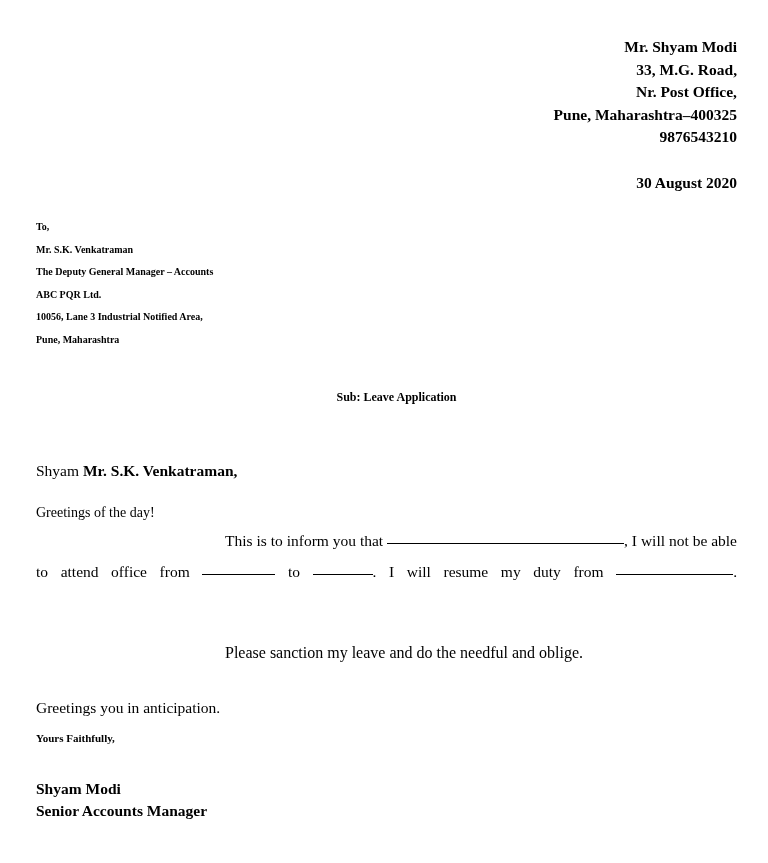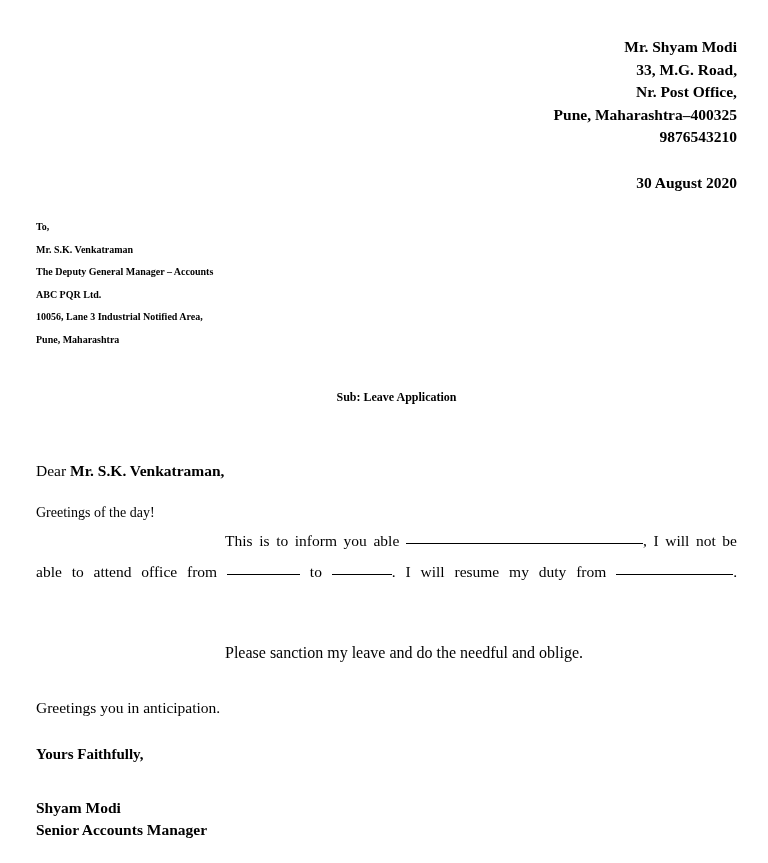--- a/index.html
+++ b/index.html
@@ -100,23 +100,23 @@
     margin-top: 26px;
     padding-left: 189px;
   }
 
   
   .thanking {
     font-size: 15.5px;
     margin-top: 37px;
   }
   .yours {
-    font-size: 15px;
+    font-size: 11px;
     font-weight: bold;
-    margin-top: 29px;
+    margin-top: 15px;
   }
   .signature-block {
     font-size: 15.5px;
     font-weight: bold;
     line-height: 22px;
     margin-top: 34px;
   }
 </style>
 </head>
 <body>
@@ -139,27 +139,27 @@
       <div>Mr. S.K. Venkatraman</div>
       <div>The Deputy General Manager – Accounts</div>
       <div>ABC PQR Ltd.</div>
       <div>10056, Lane 3 Industrial Notified Area,</div>
       <div>Pune, Maharashtra</div>
     </div>
 
     <div class="subject-line">Sub: Leave Application</div>
 
     <div class="salutation">
-      <span>Dear </span><span class="name">Mr. S.K. Venkatraman,</span>
+      <span>Shyam </span><span class="name">Mr. S.K. Venkatraman,</span>
     </div>
 
     <div class="greeting">Greetings of the day!</div>
 
     <div class="body-para">
-      <span>This is to inform you able </span><span class="blank blank-long"></span><span>, I will not be able to attend office from </span><span class="blank blank-med"></span><span> to </span><span class="blank blank-short"></span><span>. I will resume my duty from </span><span class="blank blank-end"></span><span>.</span>
+      <span>This is to inform you that </span><span class="blank blank-long"></span><span>, I will not be able to attend office from </span><span class="blank blank-med"></span><span> to </span><span class="blank blank-short"></span><span>. I will resume my duty from </span><span class="blank blank-end"></span><span>.</span>
     </div>
 
     <div class="please-line">Please sanction my leave and do the needful and oblige.</div>
 
     <div class="thanking">Greetings you in anticipation.</div>
     <div class="yours">Yours Faithfully,</div>
 
     <div class="signature-block">
       <div>Shyam Modi</div>
       <div>Senior Accounts Manager</div>

